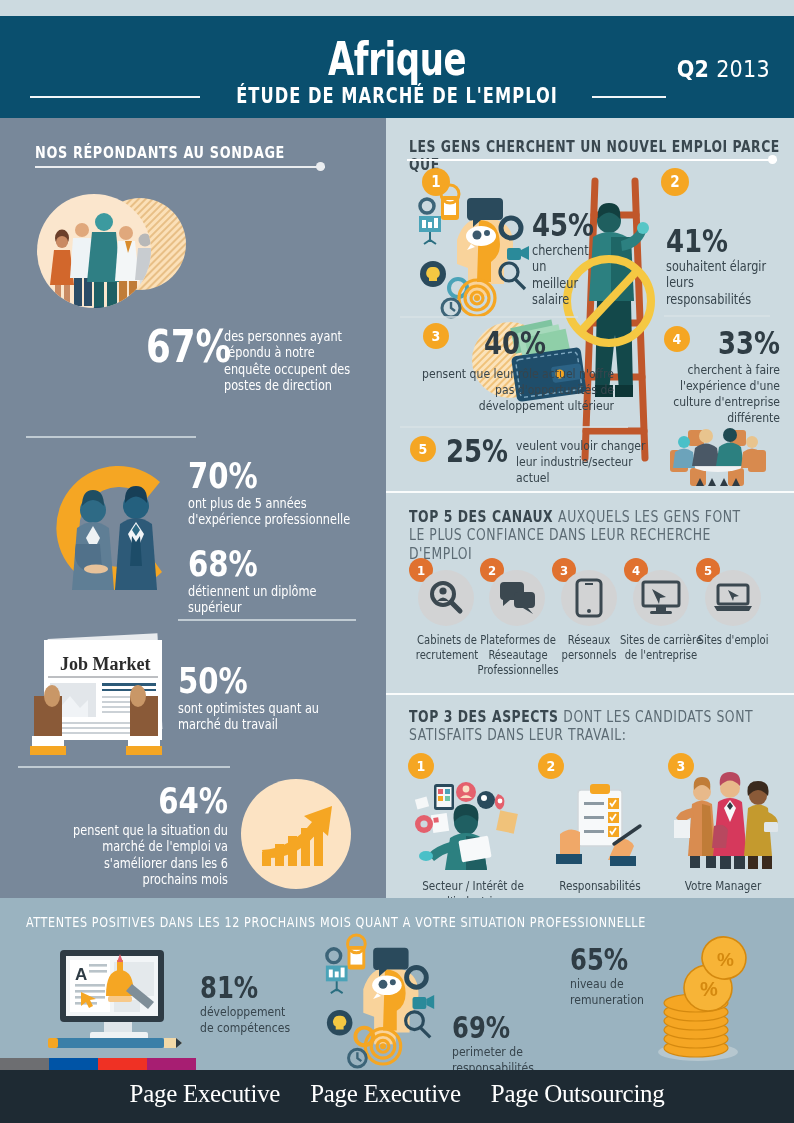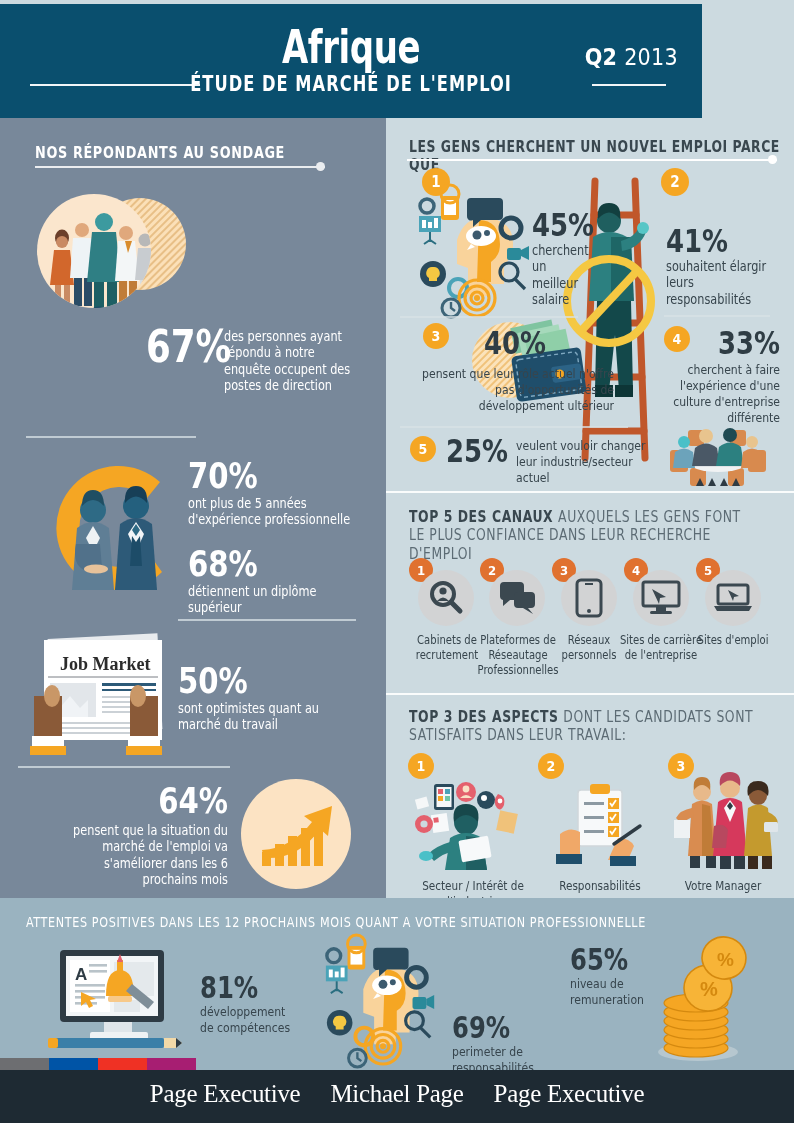--- a/index.html
+++ b/index.html
@@ -6,21 +6,21 @@
   html,body { width:794px; height:1123px; }
   body {
     font-family:"Liberation Sans", sans-serif;
     background:#ccdae0;
     width:794px; height:1123px; position:relative; overflow:hidden;
   }
   .page { width:794px; height:1123px; position:relative; }
 
   
   .header {
-    position:absolute; left:0; top:4px; width:702px; height:118px;
+    position:absolute; left:0; top:16px; width:794px; height:118px;
     background:#0a4f6e;
   }
   .hdr-title {
     position:absolute; left:0; right:0; top:16px; text-align:center;
     color:#fff; font-size:46px; font-weight:bold; letter-spacing:-0.5px;
     font-family:"DejaVu Sans Condensed","Liberation Sans Narrow","Liberation Sans",sans-serif;
     transform:scaleX(0.82); transform-origin:center;
   }
   .hdr-sub {
     position:absolute; left:0; right:0; top:68px; text-align:center;
@@ -727,17 +727,17 @@
   <div class="swatches">
     <div style="background:#6d6e71;"></div>
     <div style="background:#0054a6;"></div>
     <div style="background:#ef3124;"></div>
     <div style="background:#a71e72;"></div>
   </div>
 
   <div class="footer"></div>
   <div class="logos">
     <span>Page Executive</span>
-    <span>Michael Page</span>
     <span>Page Executive</span>
+    <span>Page Outsourcing</span>
   </div>
 
 </div>
 
 </body></html>

